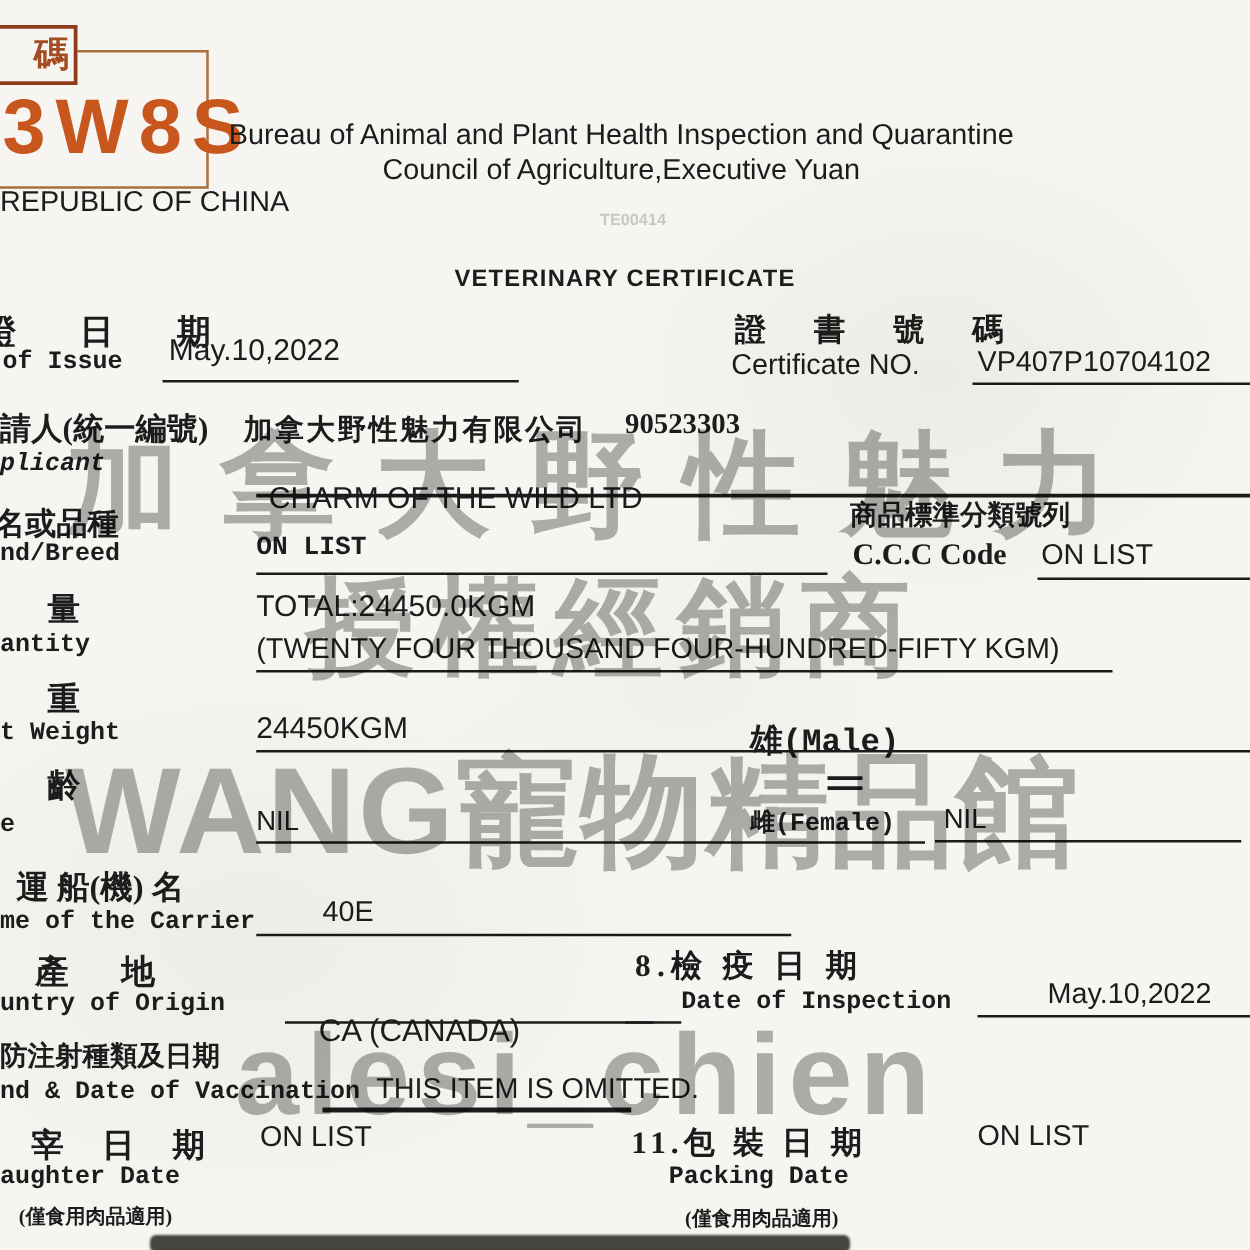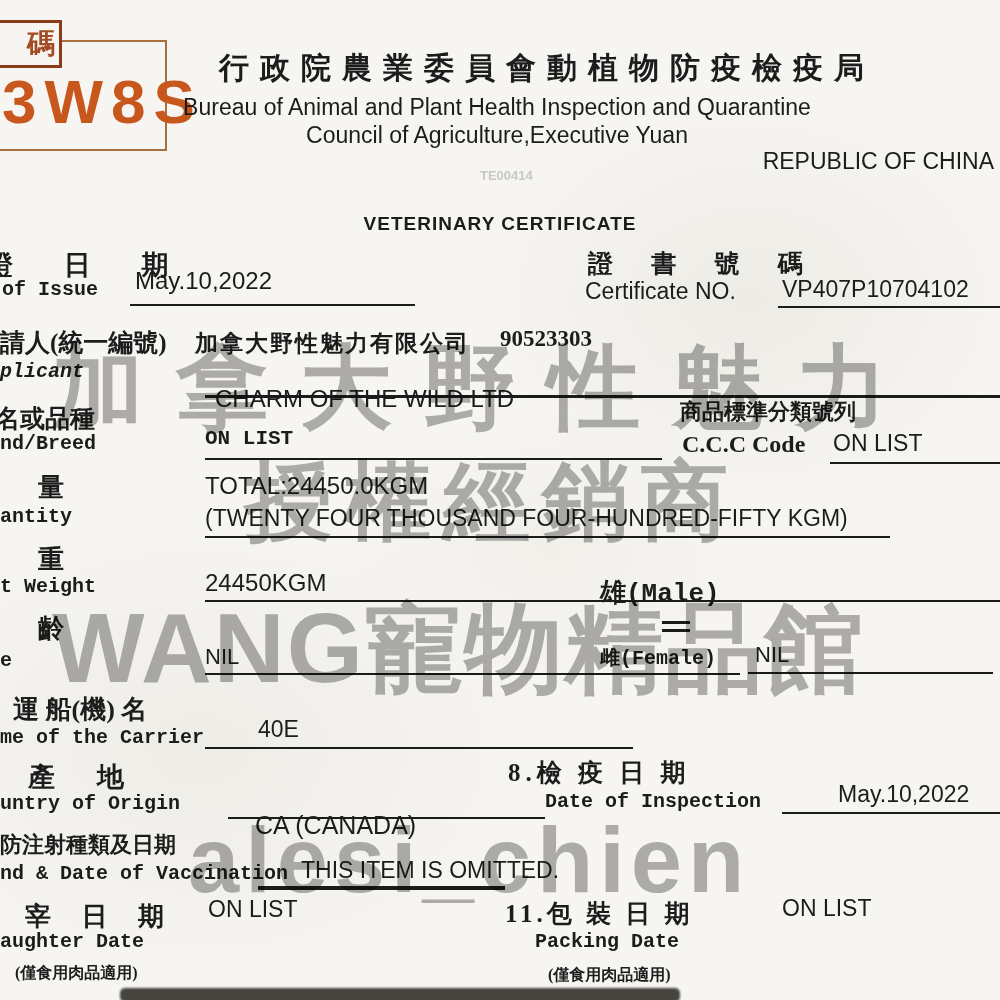--- a/index.html
+++ b/index.html
@@ -26,21 +26,21 @@
   .smallbox{left:-22px; top:20px; width:74px; height:42px; border:3px solid #8d3c1a; background:#f6f5f1;
             display:flex; align-items:center; justify-content:flex-end; padding-right:4px;}
   .smallbox span{color:#a34b22; font-size:28px; font-weight:bold;}
   .codetext{left:2px; top:66px; font-size:62px; font-weight:bold; color:#c8571d; letter-spacing:8px;
             font-family:"Liberation Sans", sans-serif;}
 
   
   .h-zh   {left:94px;  top:48px;  width:906px; text-align:center; font-size:30px; letter-spacing:11px;}
   .h-en1  {left:0;     top:94px;  width:994px; text-align:center; font-size:23px;}
   .h-en2  {left:0;     top:122px; width:994px; text-align:center; font-size:23px;}
-  .h-en3  {left:0;     top:148px; width:994px; text-align:right; font-size:23px;}
+  .h-en3  {left:0;     top:148px; width:994px; text-align:left; font-size:23px;}
   .h-faint{left:480px; top:168px; font-size:13px; color:#c9c8c3; font-weight:bold;}
   .h-tzh  {left:0;     top:182px; width:1000px; text-align:center; font-size:27px; letter-spacing:4px;}
   .h-ten  {left:0;     top:213px; width:1000px; text-align:center; font-size:19px; letter-spacing:1px; font-weight:bold;}
 
   
   .r1-zh {left:-14px; top:247px; font-size:27px; letter-spacing:22px;}
   .r1-en {left:2px;   top:278px; font-size:20px;}
   .r1-val{left:135px; top:267px; font-size:24px;}
   .u1    {left:130px; top:304px; width:285px;}
   .r1r-zh {left:588px; top:247px; font-size:25px; letter-spacing:16px;}
@@ -138,21 +138,20 @@
 <body>
 
 <div class="page">
 
   <div class="abs bigbox"></div>
   <div class="abs smallbox">
     <span>碼</span>
   </div>
   <div class="abs codetext">3W8S</div>
 
-  <div class="abs zh h-zh">行政院農業委員會動植物防疫檢疫局</div>
   <div class="abs sans h-en1">Bureau of Animal and Plant Health Inspection and Quarantine</div>
   <div class="abs sans h-en2">Council of Agriculture,Executive Yuan</div>
   <div class="abs sans h-en3">REPUBLIC OF CHINA</div>
   <div class="abs h-faint">TE00414</div>
   <div class="abs sans h-ten">VETERINARY CERTIFICATE</div>
 
   <div class="abs zh r1-zh">證 日 期</div>
   <div class="abs mono r1-en">of Issue</div>
   <div class="abs sans r1-val">May.10,2022</div>
   <div class="line u1"></div>

